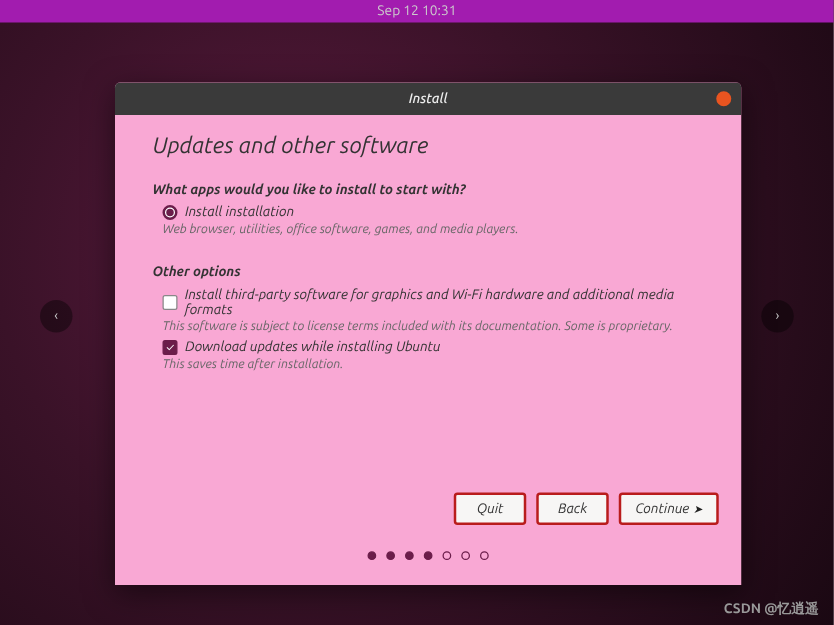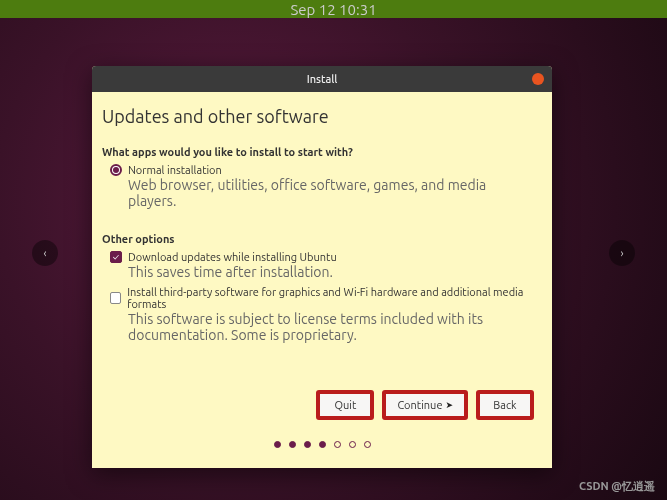--- a/index.html
+++ b/index.html
@@ -3,70 +3,71 @@
 <meta charset="utf-8">
 <style>
   * { box-sizing: border-box; margin: 0; padding: 0; }
   html, body { width: 667px; height: 500px; overflow: hidden; font-family: Ubuntu, "Segoe UI", sans-serif; }
   body {
     background: radial-gradient(circle at 35% 40%, #5a1a3e 0%, #3a1228 45%, #1a0812 100%);
     position: relative;
   }
   .topbar {
     position: absolute; top: 0; left: 0; right: 0; height: 18px;
-    background: #4d7c0f; color: #ccc; font-size: 15px;
+    background: #a21caf; color: #ccc; font-size: 11px;
     display: flex; align-items: center; justify-content: center;
   }
   .nav-arrow {
     position: absolute; top: 240px; width: 26px; height: 26px;
     background: rgba(0,0,0,0.4); border-radius: 50%;
     display: flex; align-items: center; justify-content: center;
     color: #ccc; font-size: 11px; cursor: pointer;
   }
   .nav-left { left: 32px; }
   .nav-right { right: 32px; }
   .installer {
-    position: absolute; top: 66px; left: 92px; width: 460px; height: 402px;
-    background: #fef9c3; border-radius: 4px 4px 0 0; overflow: hidden;
+    position: absolute; top: 66px; left: 92px; width: 501px; height: 402px;
+    background: #f9a8d4; border-radius: 4px 4px 0 0; overflow: hidden;
     box-shadow: 0 6px 24px rgba(0,0,0,0.5);
+    font-style: italic;
   }
   .titlebar {
     height: 26px; background: #3a3a3a; color: #eee; font-size: 11px; font-weight: 500;
     display: flex; align-items: center; justify-content: center; position: relative;
   }
   .close-btn {
     position: absolute; right: 8px; top: 7px; width: 12px; height: 12px;
     background: #e95420; border-radius: 50%; cursor: pointer;
   }
-  .content { padding: 14px 22px 10px 10px; color: #2b2b2b; }
+  .content { padding: 14px 22px 10px 30px; color: #2b2b2b; }
   .page-title { font-size: 18px; font-weight: 400; color: #333; margin-bottom: 20px; }
   .section-head { font-size: 11px; font-weight: 700; color: #333; margin-bottom: 6px; }
   .section-head.mt { margin-top: 24px; }
   .opt { margin-left: 8px; margin-bottom: 4px; }
   .opt-row { display: flex; align-items: center; gap: 6px; }
   .radio {
     width: 12px; height: 12px; border: 2px solid #888; border-radius: 50%;
     display: inline-flex; align-items: center; justify-content: center; background: #fff;
   }
   .radio.selected { border-color: #6b1d4a; }
   .radio.selected::after { content: ""; width: 6px; height: 6px; background: #6b1d4a; border-radius: 50%; }
   .check {
     width: 12px; height: 12px; border: 1px solid #888; border-radius: 2px; background: #fff;
     display: inline-flex; align-items: center; justify-content: center; font-size: 9px; color: #fff;
   }
   .check.checked { background: #6b1d4a; border-color: #6b1d4a; }
   .check.checked::after { content: "✓"; }
   .opt-label { font-size: 11px; color: #333; }
-  .opt-desc { font-size: 14px; color: #666; margin-left: 18px; margin-top: 1px; margin-bottom: 6px; }
+  .opt-desc { font-size: 10px; color: #666; margin-top: 1px; margin-bottom: 6px; }
   .buttons {
     position: absolute; right: 18px; bottom: 48px; display: flex; gap: 8px;
   }
   .btn {
     min-width: 58px; padding: 5px 11px; font-size: 11px; color: #333;
-    background: #f7f6f5; border: 4px solid #b91c1c; border-radius: 3px; cursor: pointer;
+    background: #f7f6f5; border: 2px solid #b91c1c; border-radius: 3px; cursor: pointer;
     display: flex; align-items: center; justify-content: center; gap: 3px;
   }
   .cursor-glyph { font-size: 9px; color: #222; }
   .dots {
     position: absolute; bottom: 20px; left: 0; right: 0;
     display: flex; gap: 8px; justify-content: center;
   }
   .dot { width: 7px; height: 7px; border-radius: 50%; background: transparent; border: 1px solid #6b1d4a; }
   .dot.filled { background: #6b1d4a; border-color: #6b1d4a; }
   .credit {
@@ -94,57 +95,57 @@
   </div>
 
   <div class="content">
     <div class="page-title">Updates and other software</div>
 
     <div class="section-head">What apps would you like to install to start with?</div>
 
     <div class="opt">
       <div class="opt-row">
         <span class="radio selected"></span>
-        <span class="opt-label">Normal installation</span>
+        <span class="opt-label">Install installation</span>
       </div>
       <div class="opt-desc">Web browser, utilities, office software, games, and media players.</div>
     </div>
 
     <div class="opt">
     </div>
 
     <div class="section-head mt">Other options</div>
 
     <div class="opt">
       <div class="opt-row">
+        <span class="check"></span>
+        <span class="opt-label">Install third-party software for graphics and Wi-Fi hardware and additional media formats</span>
+      </div>
+      <div class="opt-desc">This software is subject to license terms included with its documentation. Some is proprietary.</div>
+    </div>
+
+    <div class="opt">
+      <div class="opt-row">
         <span class="check checked"></span>
         <span class="opt-label">Download updates while installing Ubuntu</span>
       </div>
       <div class="opt-desc">This saves time after installation.</div>
-    </div>
-
-    <div class="opt">
-      <div class="opt-row">
-        <span class="check"></span>
-        <span class="opt-label">Install third-party software for graphics and Wi-Fi hardware and additional media formats</span>
-      </div>
-      <div class="opt-desc">This software is subject to license terms included with its documentation. Some is proprietary.</div>
     </div>
   </div>
 
   <div class="buttons">
     <div class="btn">
       <span>Quit</span>
     </div>
     <div class="btn">
+      <span>Back</span>
+    </div>
+    <div class="btn">
       <span>Continue</span>
       <span class="cursor-glyph">➤</span>
-    </div>
-    <div class="btn">
-      <span>Back</span>
     </div>
   </div>
 
   <div class="dots">
       <span class="dot filled"></span>
       <span class="dot filled"></span>
       <span class="dot filled"></span>
       <span class="dot filled"></span>
       <span class="dot"></span>
       <span class="dot"></span>

